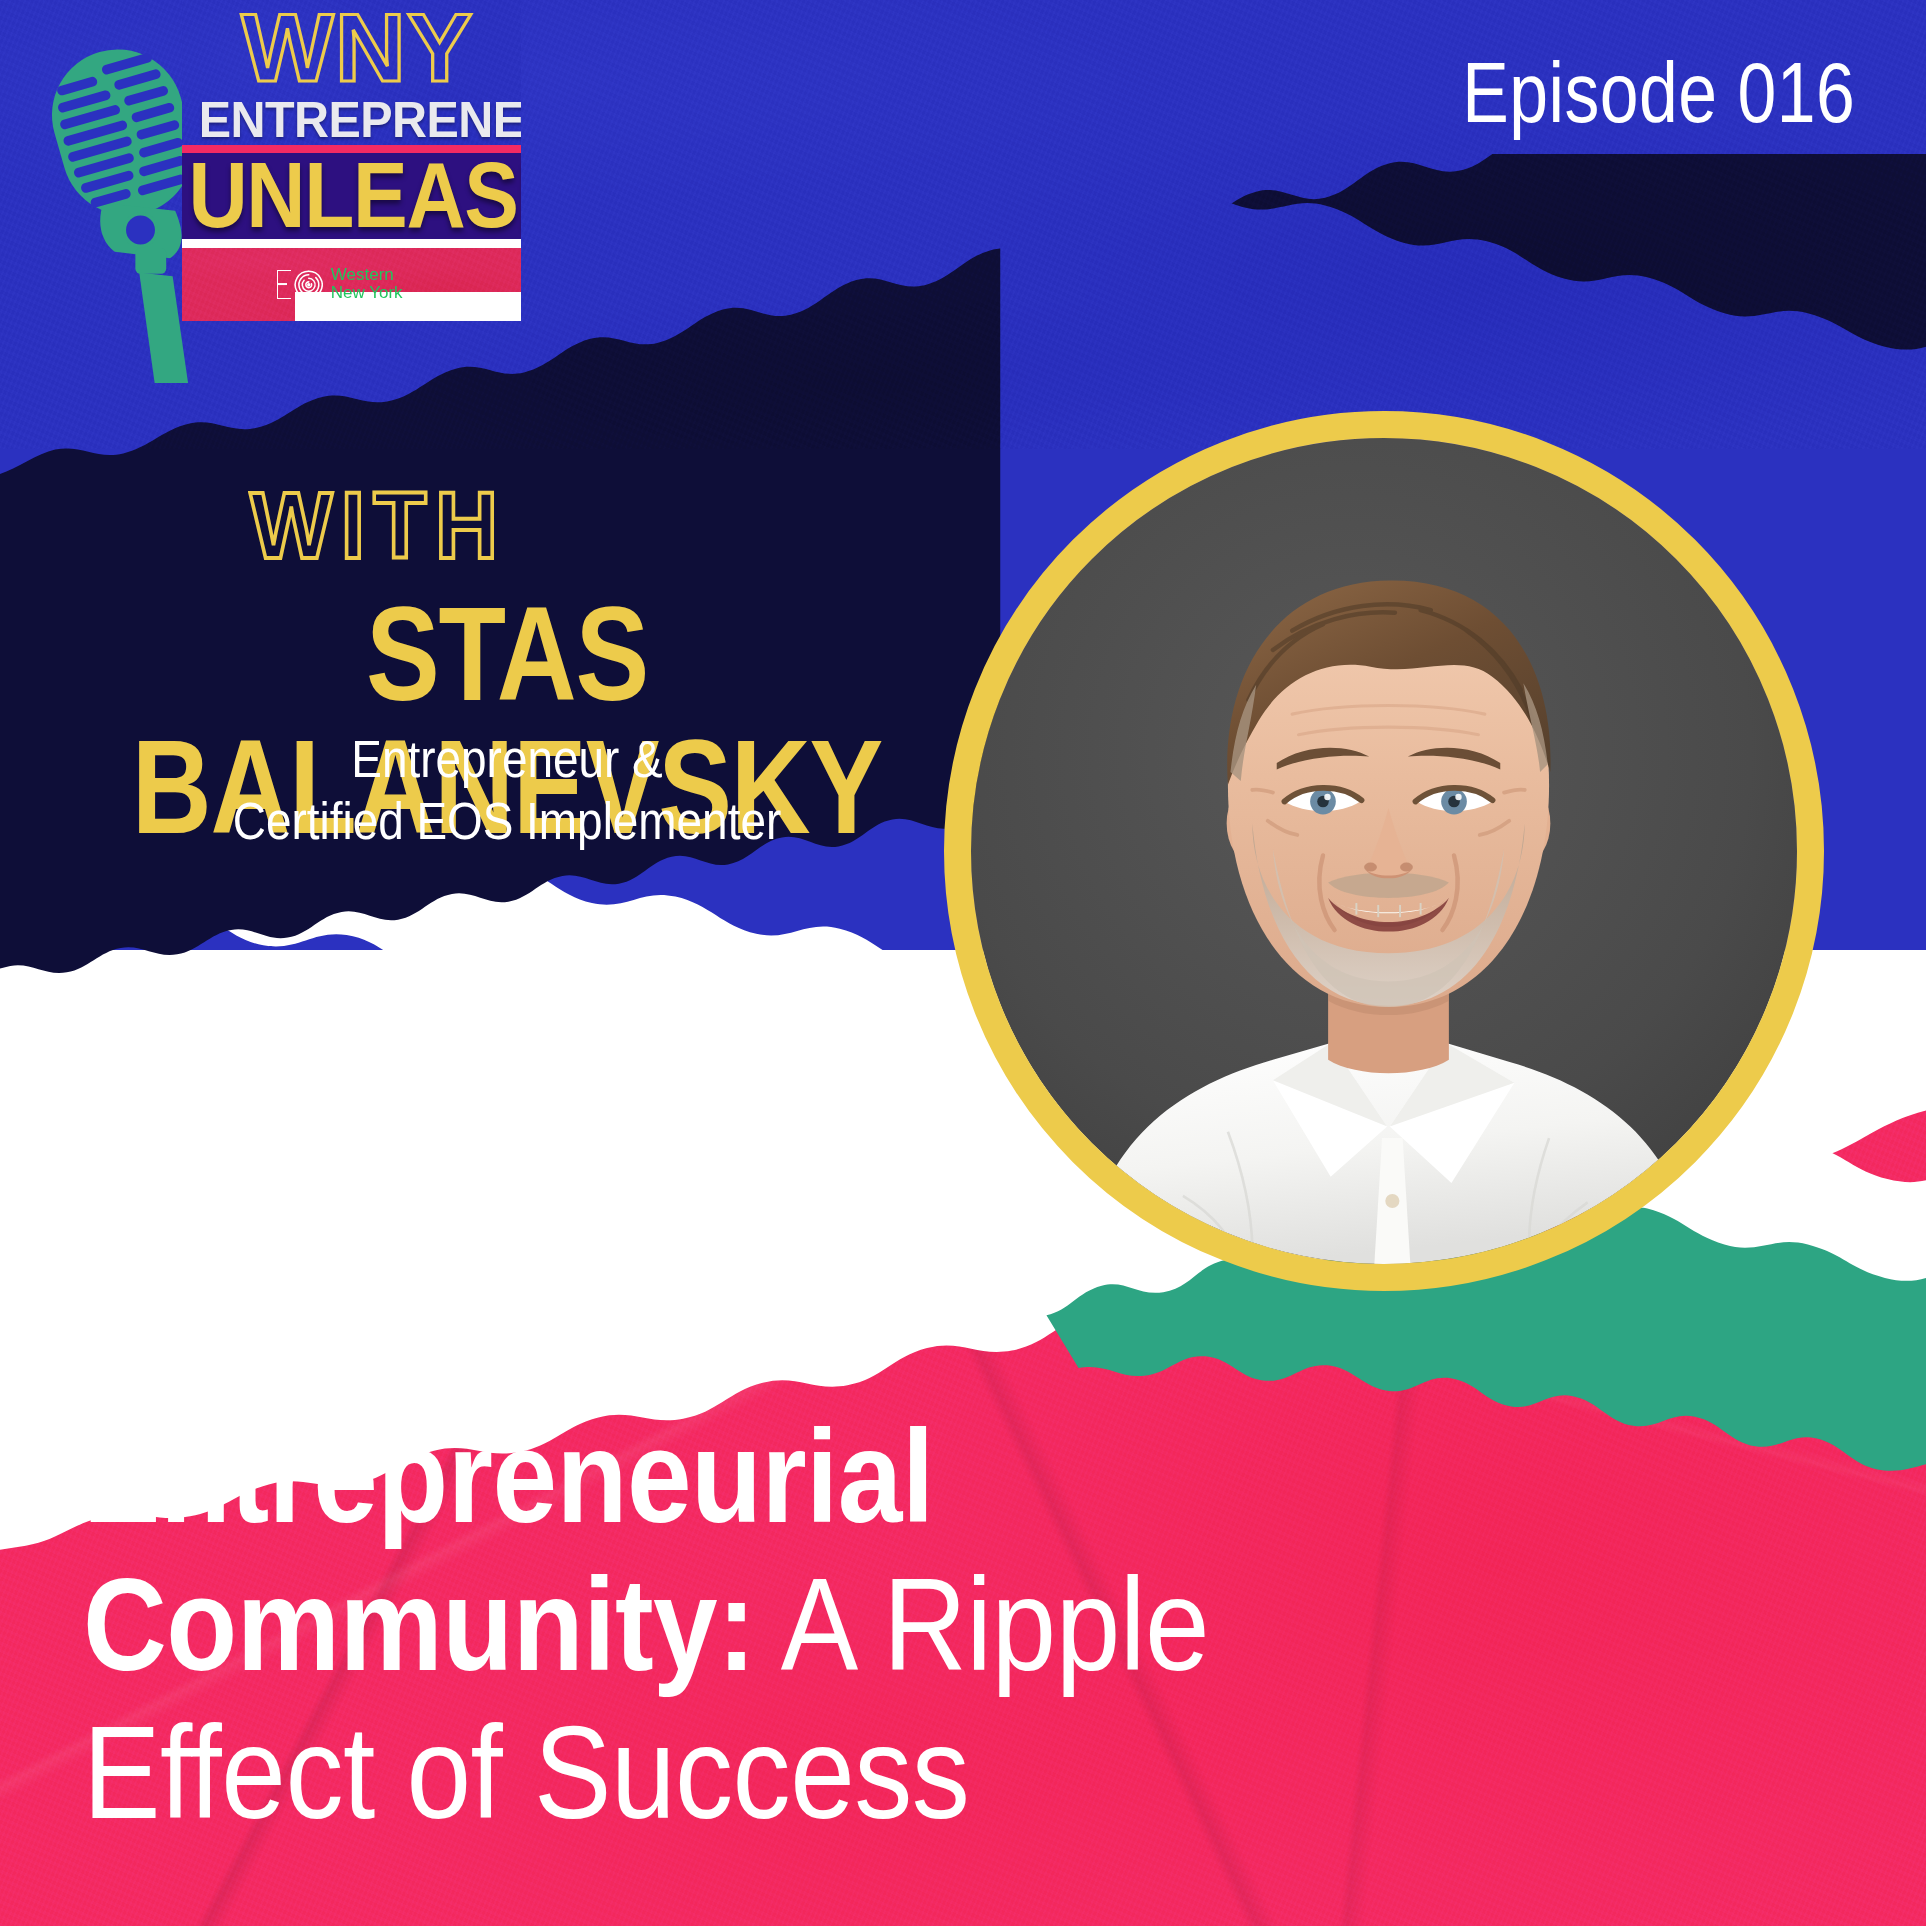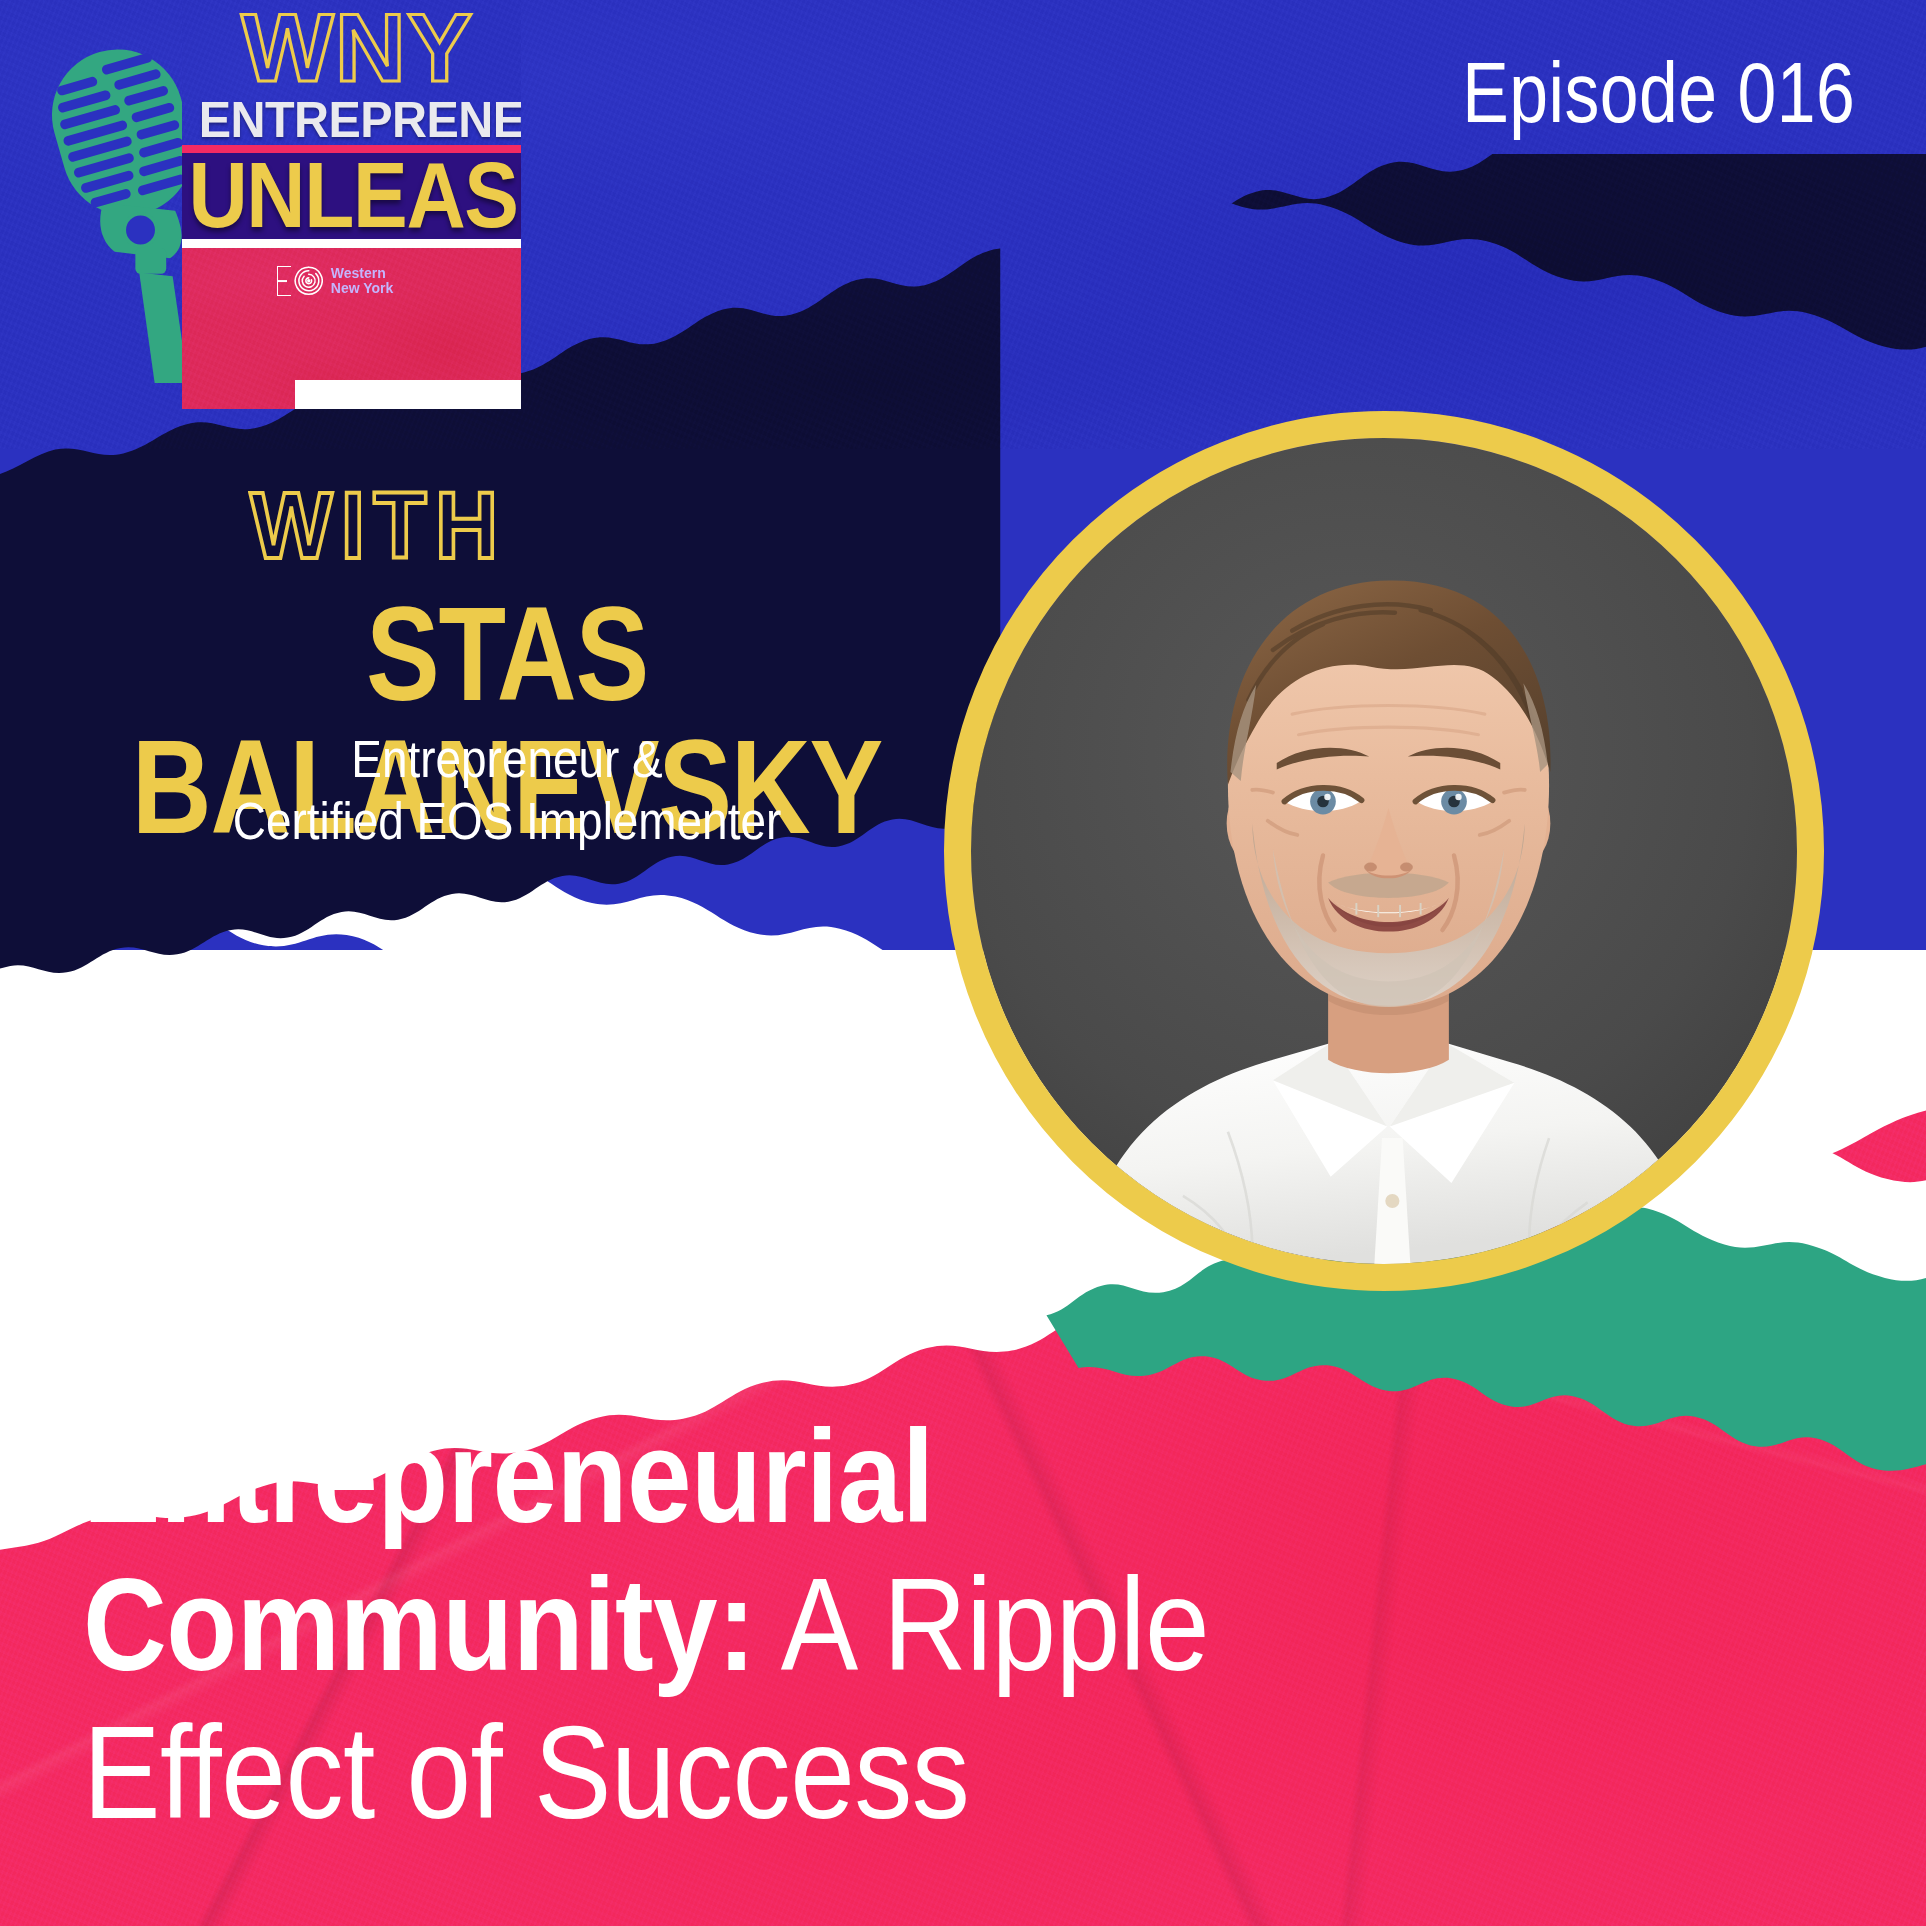--- a/index.html
+++ b/index.html
@@ -33,21 +33,21 @@
       linear-gradient(96deg, transparent 0 71%, rgba(0,0,0,.11) 71.4%, transparent 72.3%),
       linear-gradient(14deg, transparent 0 63%, rgba(255,255,255,.09) 63.4%, transparent 64.2%);
   }
 
   
   .band{position:absolute;left:0;width:100%;}
   #pink-band{top:963px;height:963px;background:#F42A63;}
 
   
   #logo-block{
-    position:absolute;left:182px;top:0;width:339px;height:409px;
+    position:absolute;left:182px;top:0;width:339px;height:321px;
     overflow:hidden;background:#2B31C0;
   }
   #logo-blue{position:absolute;inset:0;background:#2B31C0;}
   #logo-purple{
     position:absolute;left:0;right:0;top:153px;height:95px;background:#2D1080;
   }
   #logo-pink-edge{
     position:absolute;left:0;right:0;top:145px;height:11.6px;background:#F42A63;
   }
   #logo-white-edge{
@@ -93,21 +93,21 @@
   #eo-e{
     width:14px;height:29.5px;border:1.9px solid #fff;border-right:none;
     position:relative;
   }
   #eo-e::after{
     content:"";position:absolute;left:0;top:50%;width:9px;height:1.9px;
     background:#fff;transform:translateY(-50%);
   }
   #eo-spiral{width:29.5px;height:29.5px;}
   #eo-words{
-    color:#c4b5fd;font-size:14px;line-height:1.08;font-weight:700;
+    color:#22c55e;font-size:17px;line-height:1.08;font-weight:400;
     white-space:pre-line;
   }
 
   
   #mic{position:absolute;left:26px;top:23px;width:193px;height:360px;}
 
   
   #episode-label{
     position:absolute;right:71px;top:50px;
     color:#FFFFFF;font-size:85px;line-height:1;font-weight:300;

